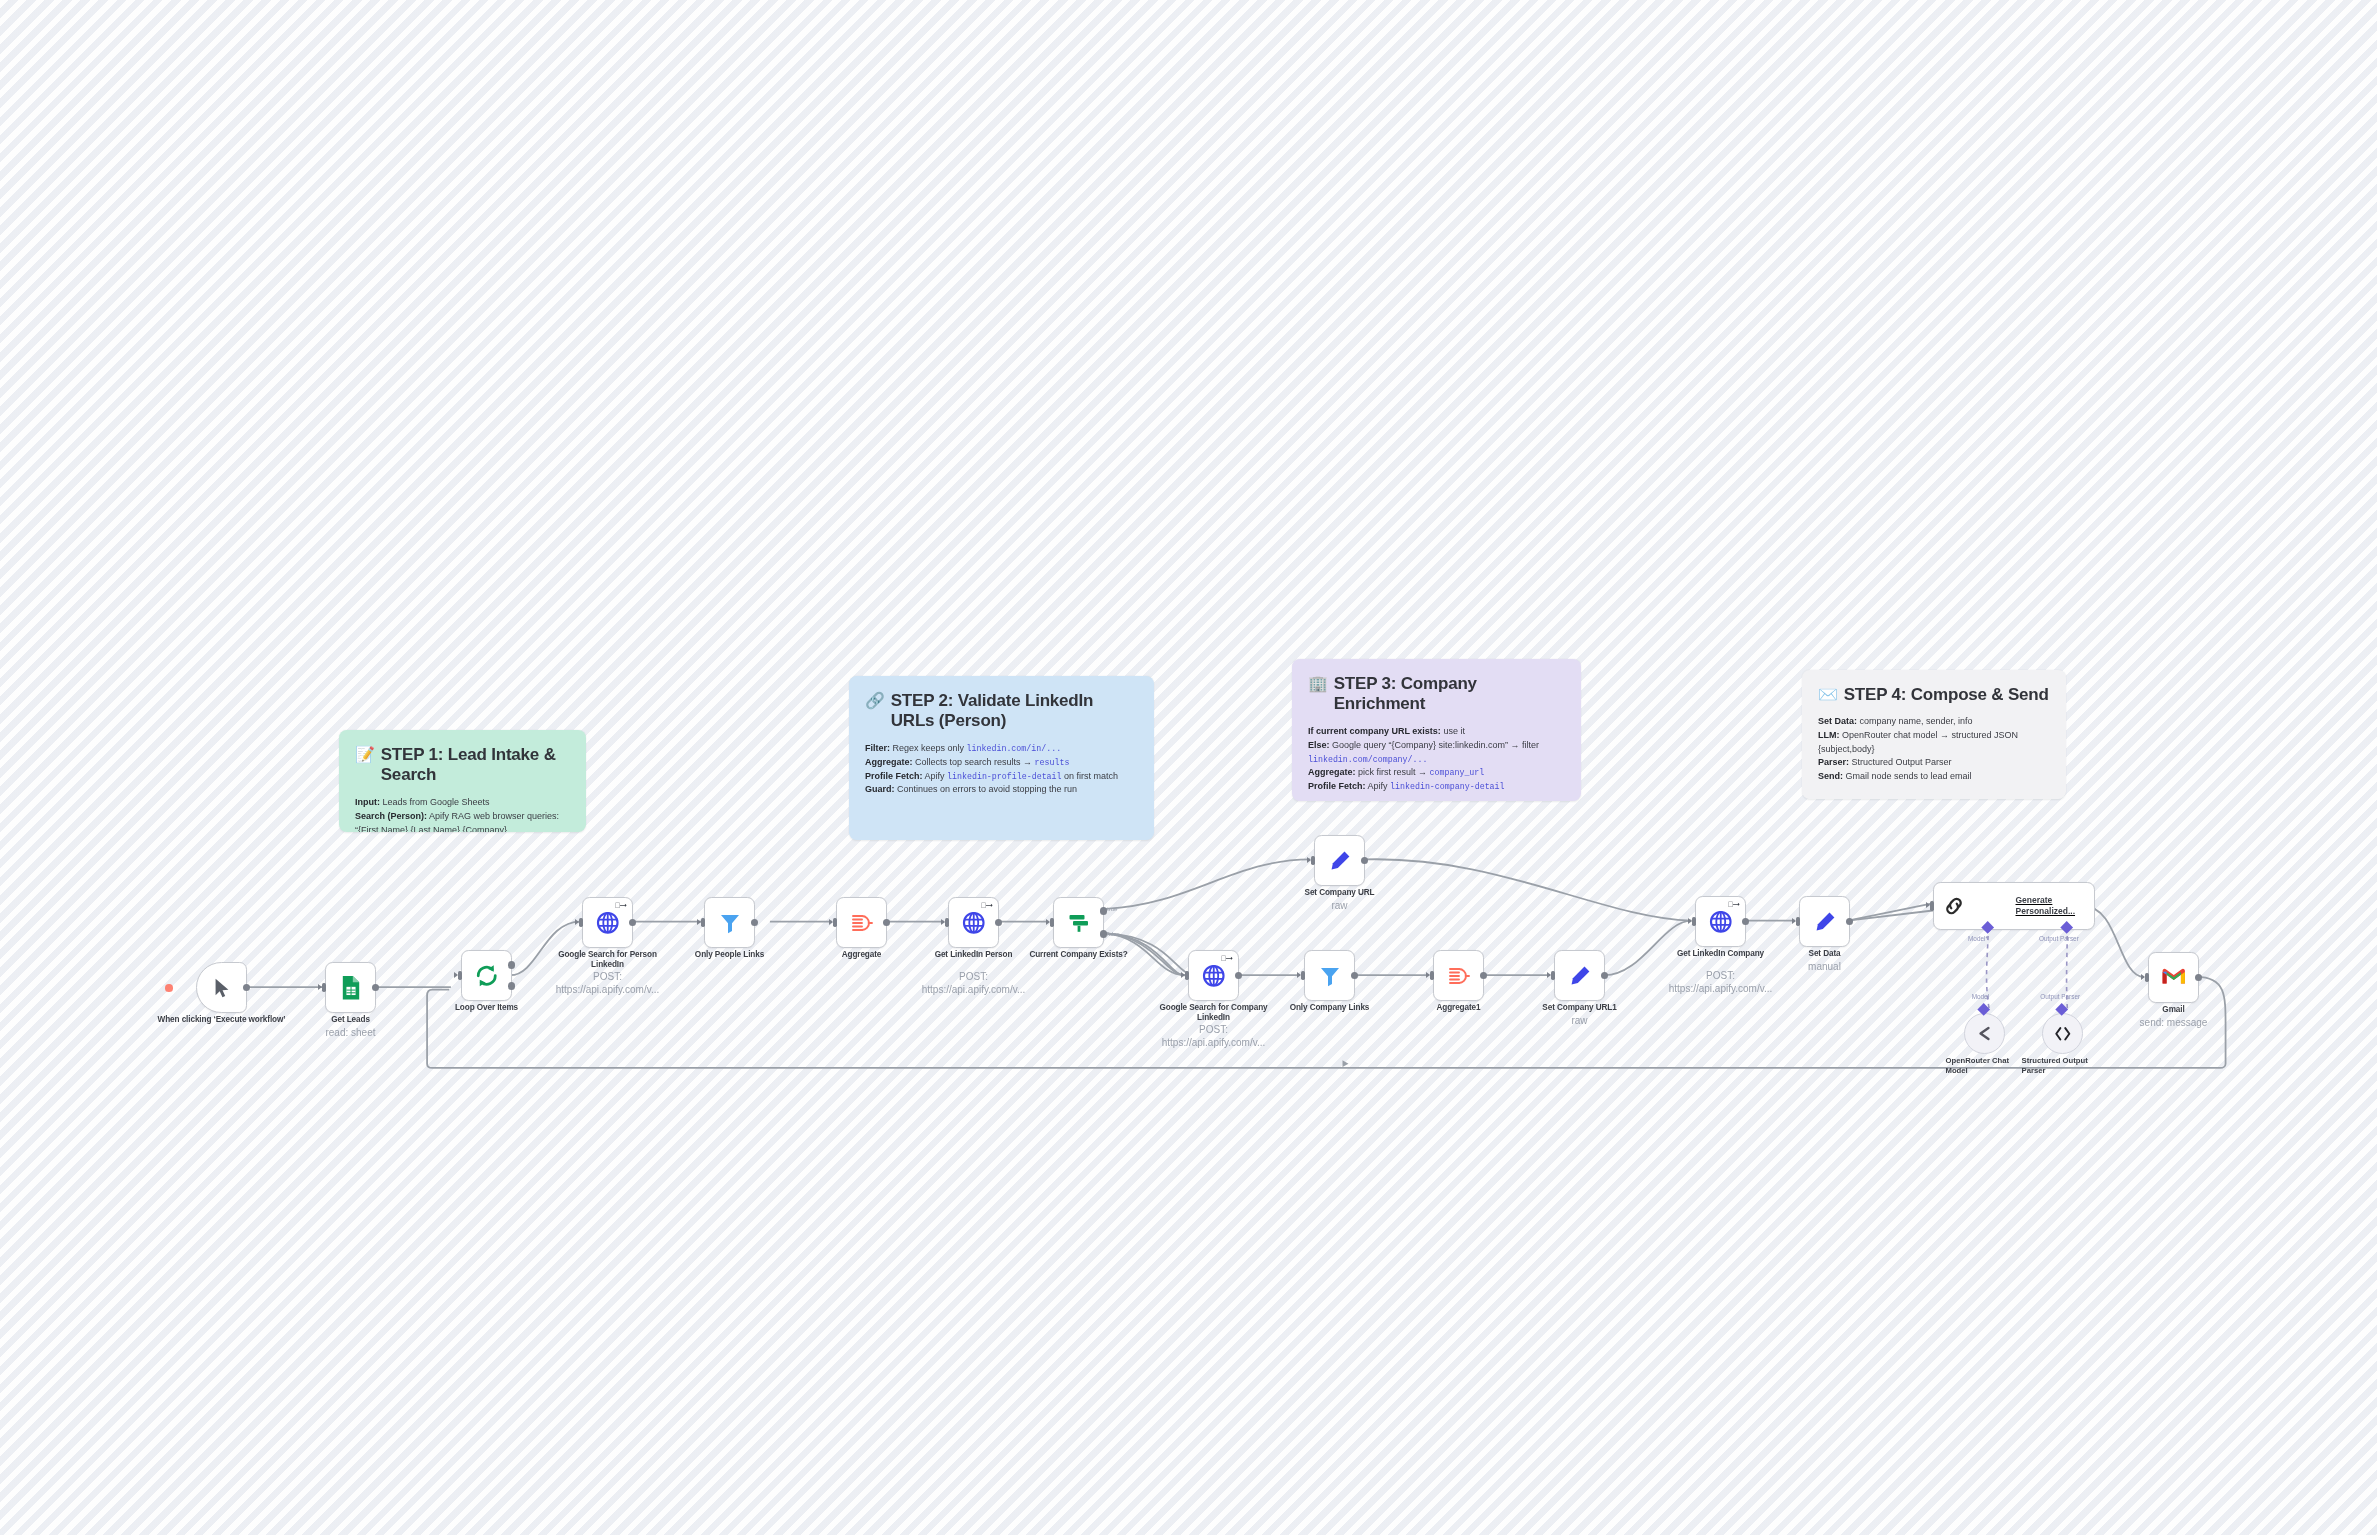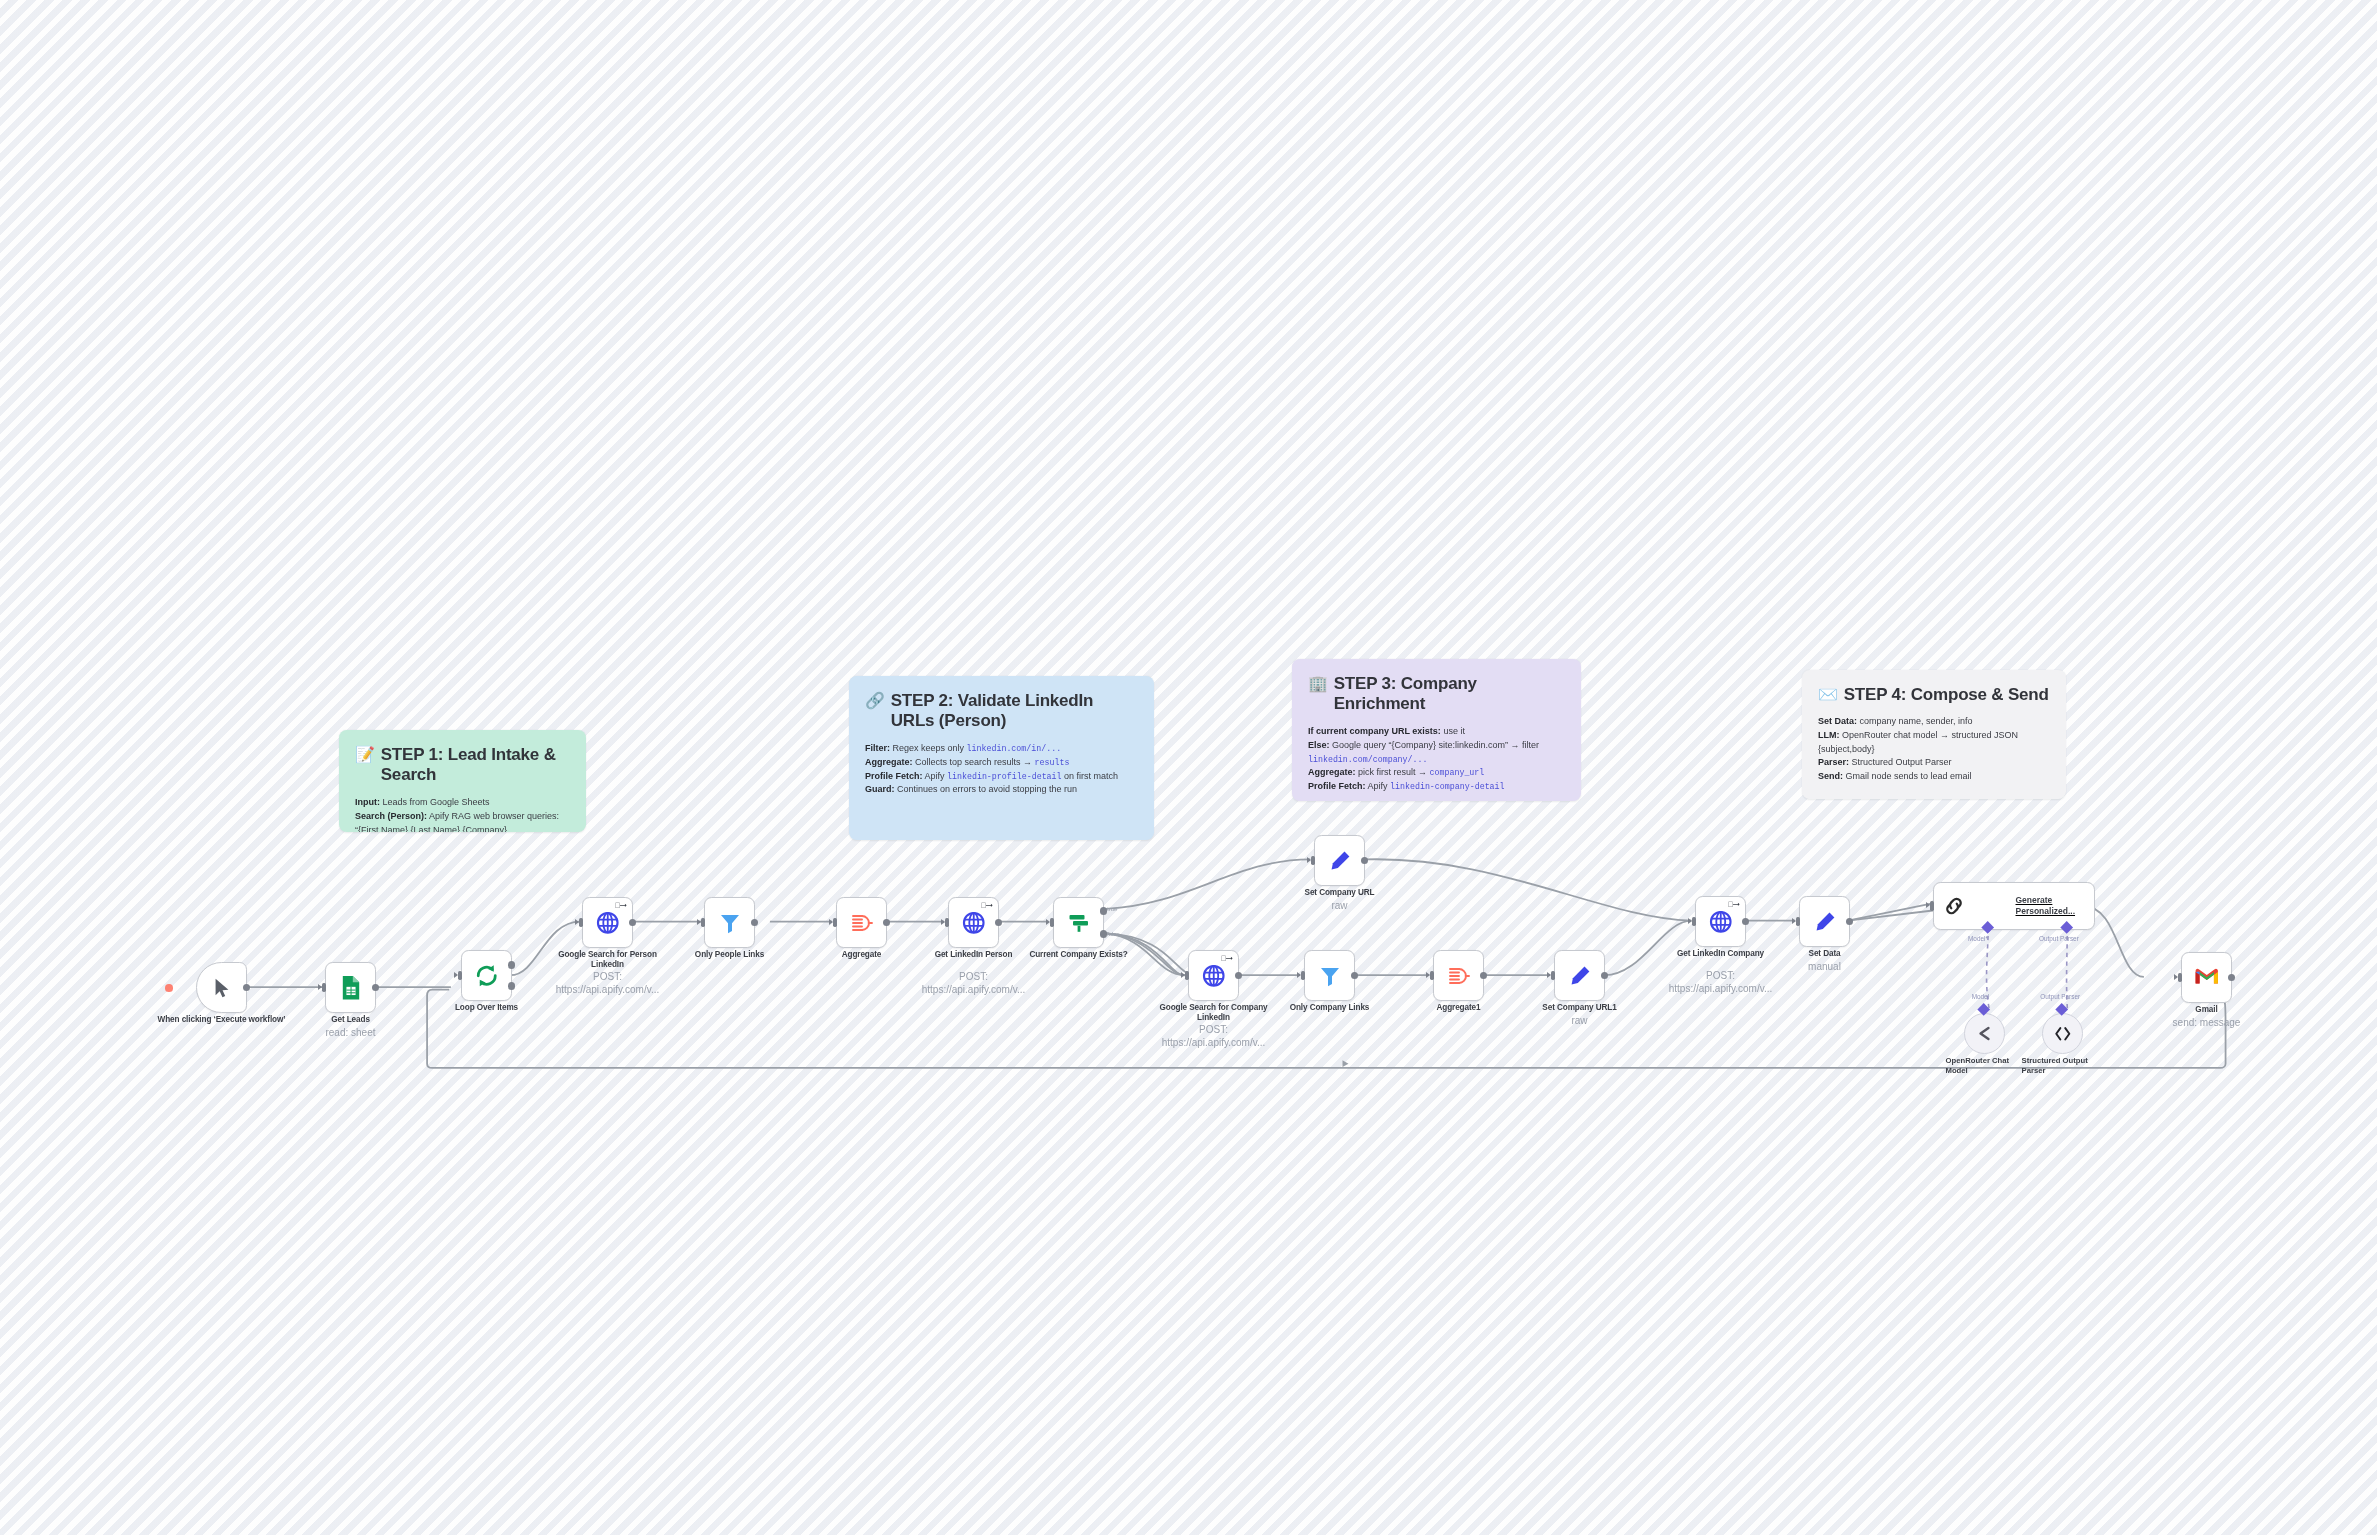--- a/index.html
+++ b/index.html
@@ -488,21 +488,21 @@
     <div class="circ">
       <svg width="19.6" height="19.6" viewBox="0 0 24 24">
         <path d="M9 5 L4 12 L9 19 M15 5 L20 12 L15 19" fill="none" stroke="#23242a" stroke-width="2.4" stroke-linecap="round" stroke-linejoin="round"></path>
       </svg>
     </div>
     <div class="diamond" style="left:14.5px; top:-7.7px;"></div>
     <span class="conn-label" style="left:-1.7px; top:-20.4px;">Output Parser</span>
     <div class="label" style="width:82px;">Structured Output Parser</div>
   </div>
 
-  <div class="node" style="left:2148px; top:952px;margin-left:33px;">
+  <div class="node" style="left:2148px; top:952px;">
     <div class="box">
       <svg width="25.5" height="20.4" viewBox="0 0 32 24">
         <path d="M2 4 v16 h5 v-11 l9 6.6 9 -6.6 v11 h5 v-16 a2.5 2.5 0 0 0 -4 -2 l-10 7.4 -10 -7.4 a2.5 2.5 0 0 0 -4 2 z" fill="#ea4335"></path>
         <path d="M2 20 h5 v-11 l-5 -3.6 z" fill="#c5221f"></path>
         <path d="M25 20 h5 v-14.6 l-5 3.6 z" fill="#fbbc04"></path>
         <path d="M7 9 l9 6.6 9 -6.6 v-3.6 l-9 6.6 -9 -6.6 z" fill="#34a853"></path>
         <path d="M2 5.4 l5 3.6 v-4 z" fill="#4285f4"></path>
       </svg>
       <div class="port in"></div>
       <div class="port out"></div>

